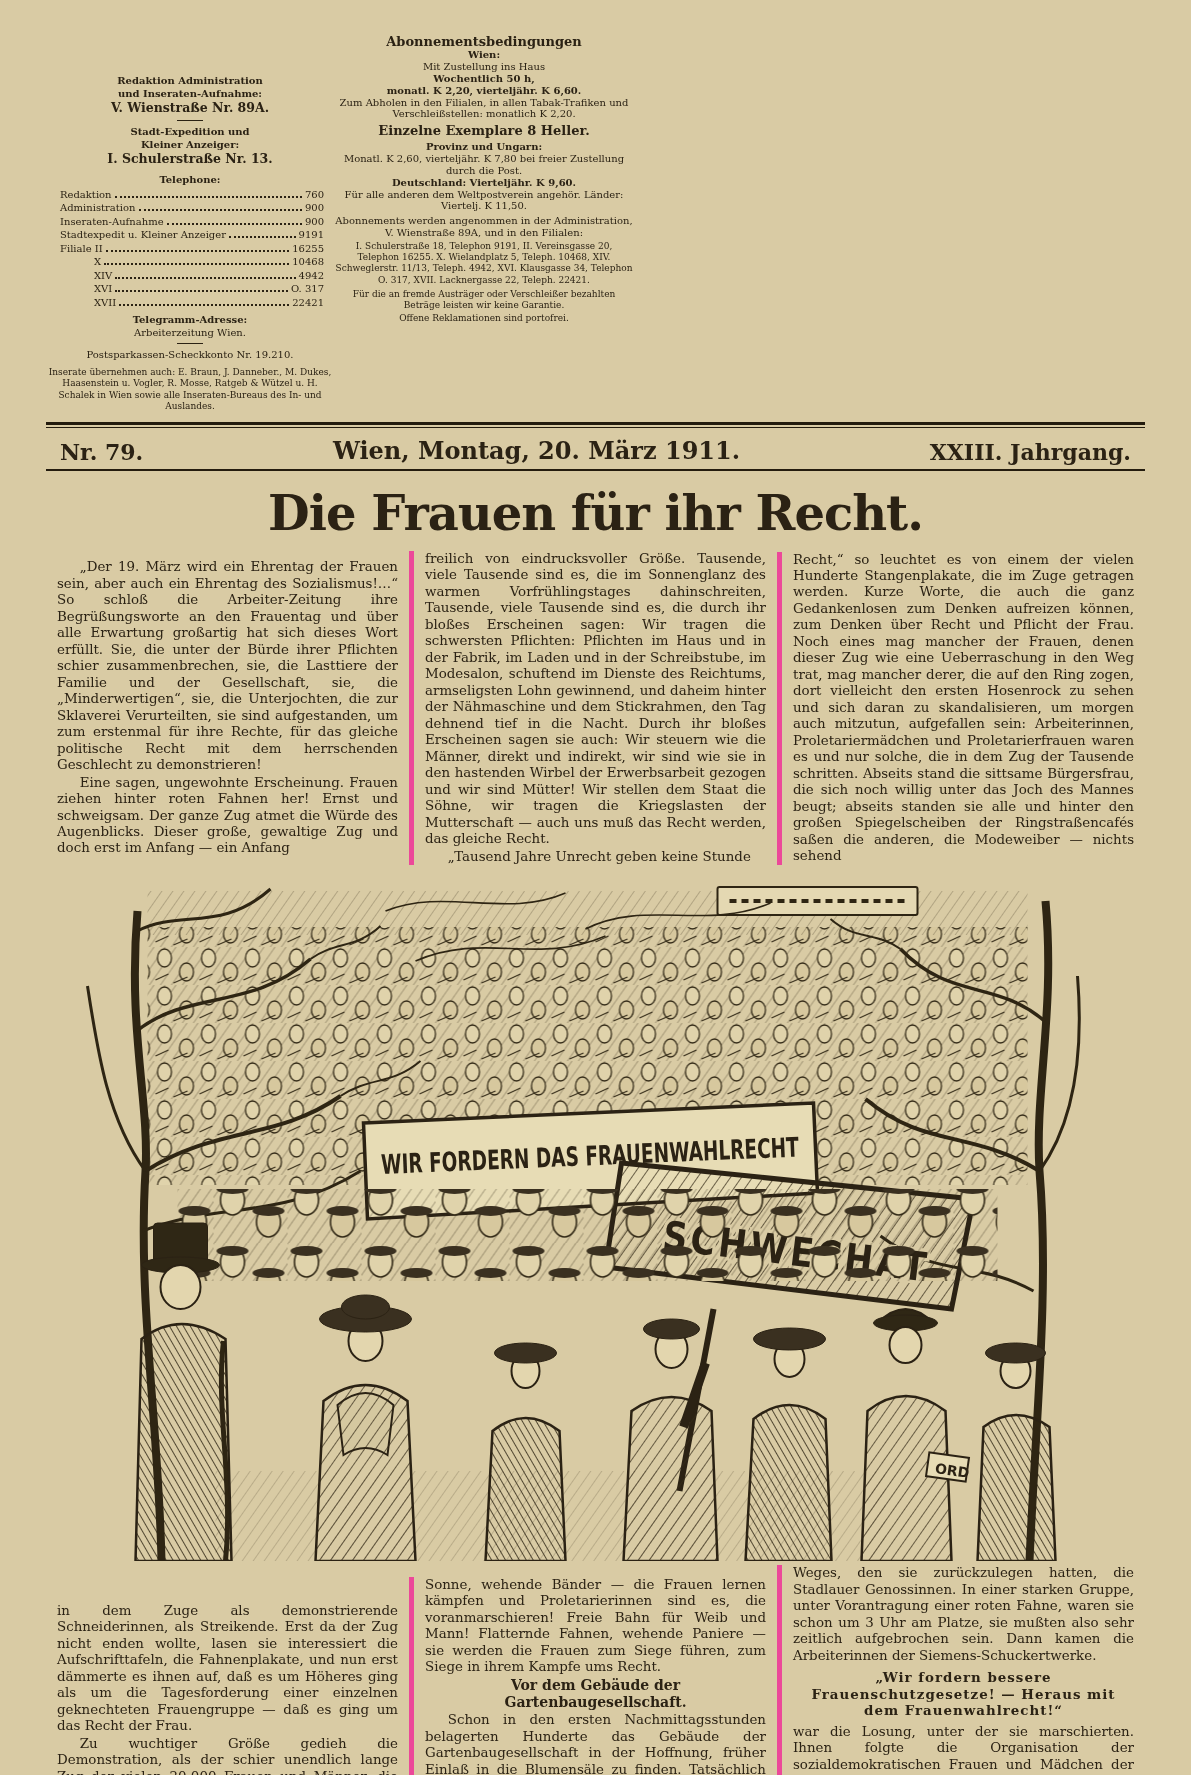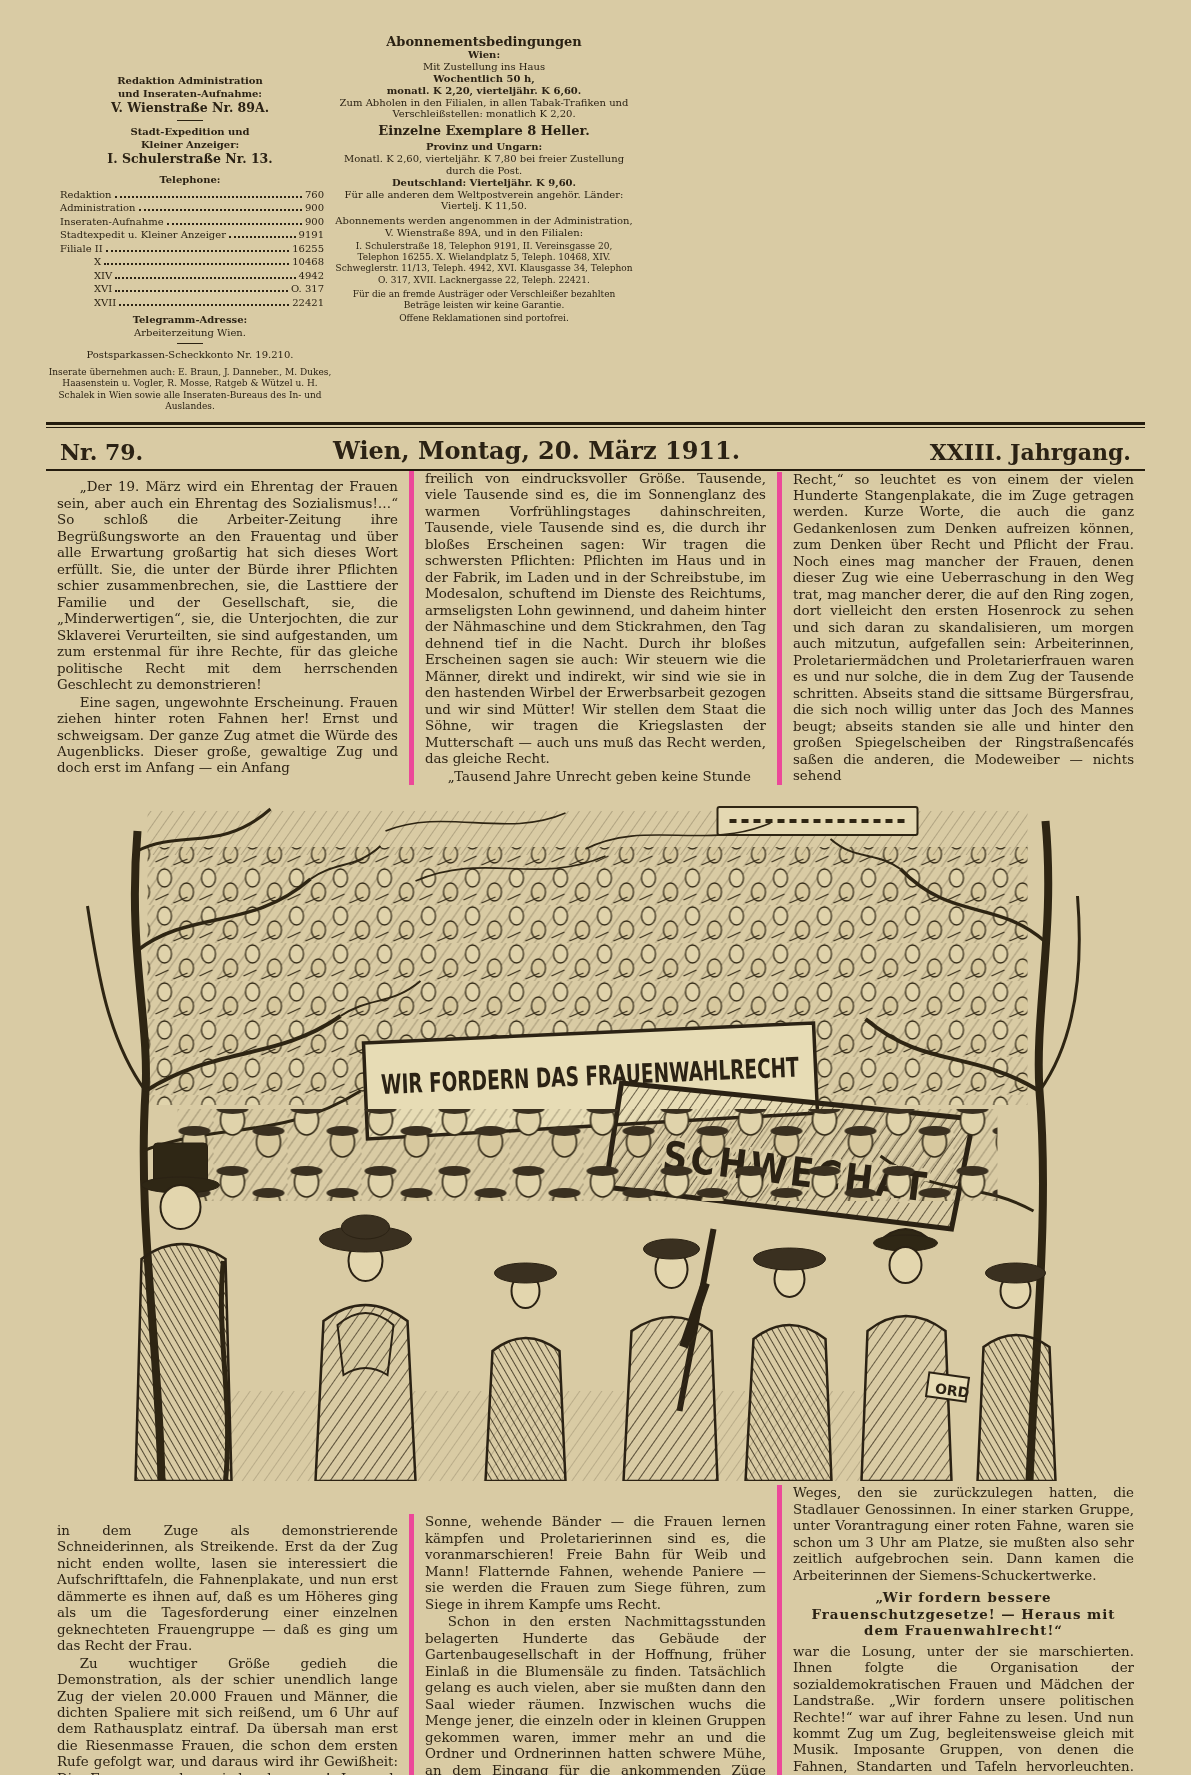--- a/index.html
+++ b/index.html
@@ -157,20 +157,21 @@
   </div>
 
   <div class="rule-heavy"></div>
   <div class="dateline">
     <span class="dl-issue">Nr. 79.</span>
     <span class="dl-date">Wien, Montag, 20. März 1911.</span>
     <span class="dl-volume">XXIII. Jahrgang.</span>
   </div>
   <div class="rule-light"></div>
 
+  <div class="headline">Die Frauen für ihr Recht.</div>
 
   <div class="cols">
     <div class="col">
       <p class="ind">„Der 19. März wird ein Ehrentag der Frauen sein, aber auch ein Ehrentag des Sozialismus!…“ So schloß die Arbeiter-Zeitung ihre Begrüßungsworte an den Frauentag und über alle Erwartung großartig hat sich dieses Wort erfüllt. Sie, die unter der Bürde ihrer Pflichten schier zusammenbrechen, sie, die Lasttiere der Familie und der Gesellschaft, sie, die „Minderwertigen“, sie, die Unterjochten, die zur Sklaverei Verurteilten, sie sind aufgestanden, um zum erstenmal für ihre Rechte, für das gleiche politische Recht mit dem herrschenden Geschlecht zu demonstrieren!</p>
       <p class="ind">Eine sagen, ungewohnte Erscheinung. Frauen ziehen hinter roten Fahnen her! Ernst und schweigsam. Der ganze Zug atmet die Würde des Augenblicks. Dieser große, gewaltige Zug und doch erst im Anfang — ein Anfang</p>
     </div>
     <div class="col">
       <p>freilich von eindrucksvoller Größe. Tausende, viele Tausende sind es, die im Sonnenglanz des warmen Vorfrühlingstages dahinschreiten, Tausende, viele Tausende sind es, die durch ihr bloßes Erscheinen sagen: Wir tragen die schwersten Pflichten: Pflichten im Haus und in der Fabrik, im Laden und in der Schreibstube, im Modesalon, schuftend im Dienste des Reichtums, armseligsten Lohn gewinnend, und daheim hinter der Nähmaschine und dem Stickrahmen, den Tag dehnend tief in die Nacht. Durch ihr bloßes Erscheinen sagen sie auch: Wir steuern wie die Männer, direkt und indirekt, wir sind wie sie in den hastenden Wirbel der Erwerbsarbeit gezogen und wir sind Mütter! Wir stellen dem Staat die Söhne, wir tragen die Kriegslasten der Mutterschaft — auch uns muß das Recht werden, das gleiche Recht.</p>
       <p class="ind">„Tausend Jahre Unrecht geben keine Stunde</p>
     </div>
@@ -300,20 +301,21 @@
   </div>
 
   <div class="cols">
     <div class="col">
       <p>in dem Zuge als demonstrierende Schneiderinnen, als Streikende. Erst da der Zug nicht enden wollte, lasen sie interessiert die Aufschrifttafeln, die Fahnenplakate, und nun erst dämmerte es ihnen auf, daß es um Höheres ging als um die Tagesforderung einer einzelnen geknechteten Frauengruppe — daß es ging um das Recht der Frau.</p>
       <p class="ind">Zu wuchtiger Größe gedieh die Demonstration, als der schier unendlich lange Zug der vielen 20.000 Frauen und Männer, die dichten Spaliere mit sich reißend, um 6 Uhr auf dem Rathausplatz eintraf. Da übersah man erst die Riesenmasse Frauen, die schon dem ersten Rufe gefolgt war, und daraus wird ihr Gewißheit: Die Frauen werden wieder kommen! In noch größeren Scharen und sie werden die Tausende und Zehntausende verdoppeln.</p>
 
     </div>
     <div class="col">
       <p>Sonne, wehende Bänder — die Frauen lernen kämpfen und Proletarierinnen sind es, die voranmarschieren! Freie Bahn für Weib und Mann! Flatternde Fahnen, wehende Paniere — sie werden die Frauen zum Siege führen, zum Siege in ihrem Kampfe ums Recht.</p>
+      <p class="subhead">Vor dem Gebäude der Gartenbaugesellschaft.</p>
       <p class="ind">Schon in den ersten Nachmittagsstunden belagerten Hunderte das Gebäude der Gartenbaugesellschaft in der Hoffnung, früher Einlaß in die Blumensäle zu finden. Tatsächlich gelang es auch vielen, aber sie mußten dann den Saal wieder räumen. Inzwischen wuchs die Menge jener, die einzeln oder in kleinen Gruppen gekommen waren, immer mehr an und die Ordner und Ordnerinnen hatten schwere Mühe, an dem Eingang für die ankommenden Züge wenigstens einigermaßen freizumachen. Die ersten waren, trotz des weiten und beschwerlichen</p>
     </div>
     <div class="col">
       <p>Weges, den sie zurückzulegen hatten, die Stadlauer Genossinnen. In einer starken Gruppe, unter Vorantragung einer roten Fahne, waren sie schon um 3 Uhr am Platze, sie mußten also sehr zeitlich aufgebrochen sein. Dann kamen die Arbeiterinnen der Siemens-Schuckertwerke.</p>
       <p class="slogan">„Wir fordern bessere Frauenschutzgesetze! — Heraus mit dem Frauenwahlrecht!“</p>
       <p>war die Losung, unter der sie marschierten. Ihnen folgte die Organisation der sozialdemokratischen Frauen und Mädchen der Landstraße. „Wir fordern unsere politischen Rechte!“ war auf ihrer Fahne zu lesen. Und nun kommt Zug um Zug, begleitensweise gleich mit Musik. Imposante Gruppen, von denen die Fahnen, Standarten und Tafeln hervorleuchten. „Gleiches Recht und menschenwürdige Behandlung!“ heißt es bei den organisierten Dienstnehmerinnen, die zum erstenmal bei einer sozialistischen Demonstration vertreten sind und deren Gruppe namentlich</p>
     </div>
   </div>
 
 </div>

